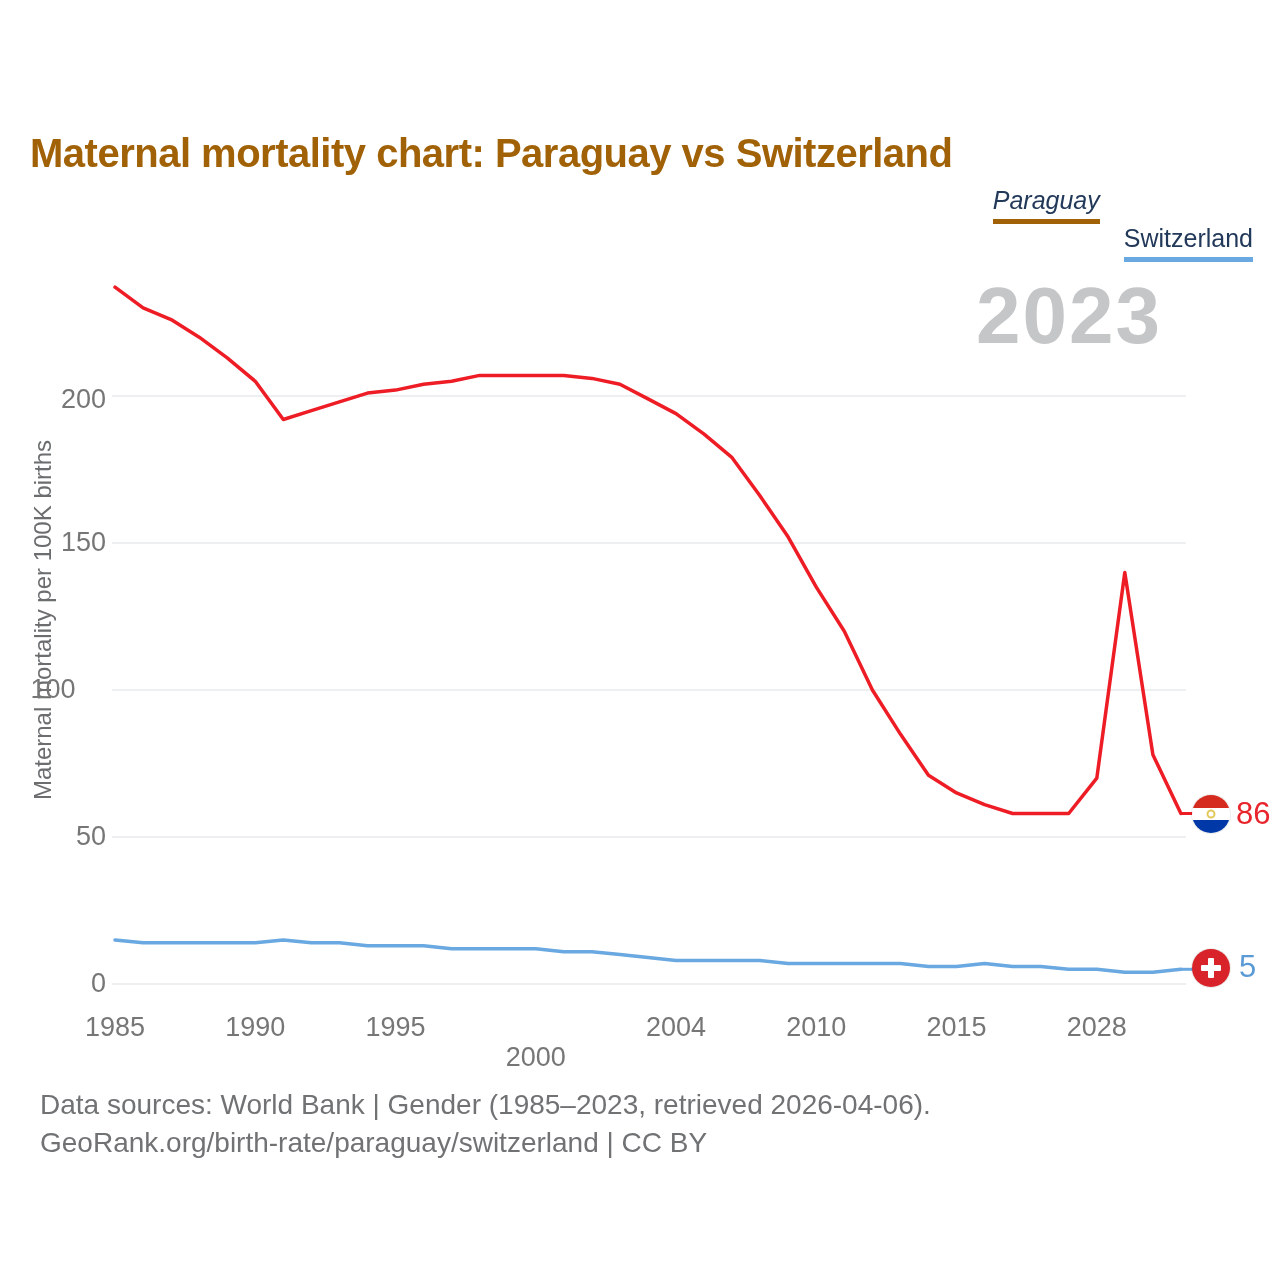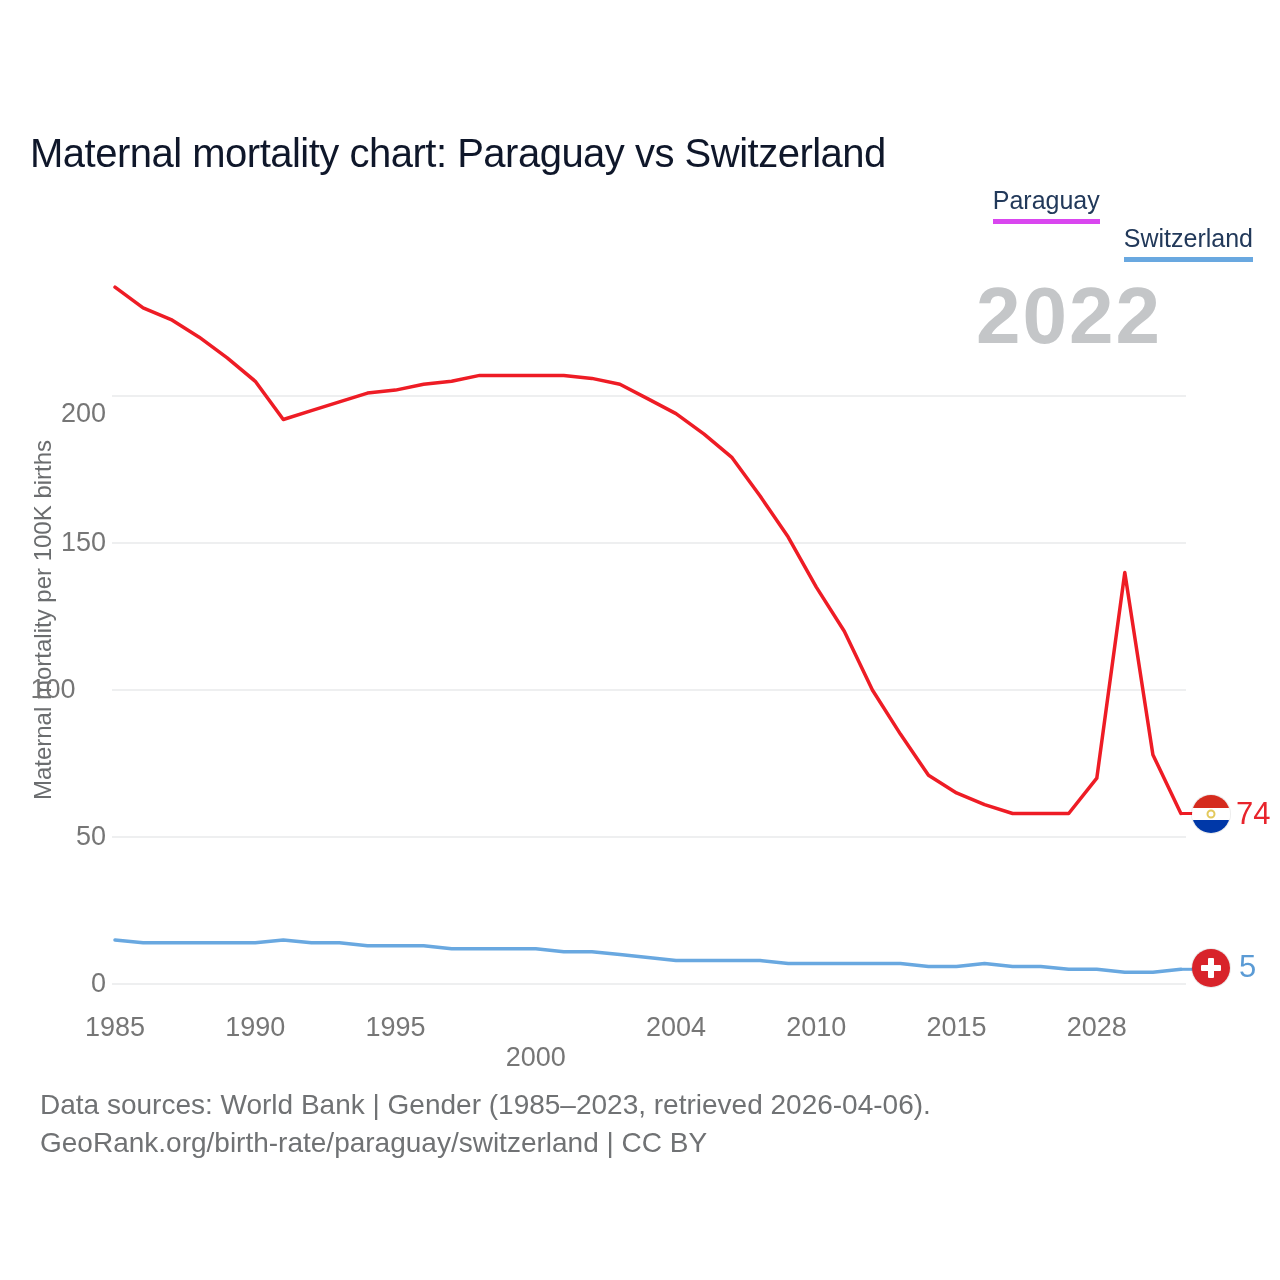--- a/index.html
+++ b/index.html
@@ -2,27 +2,27 @@
 <html><head>
 <meta charset="utf-8">
 <style>
   html,body{margin:0;padding:0;background:#ffffff;}
   .canvas{
     position:relative;width:1280px;height:1280px;background:#ffffff;
     font-family:"Liberation Sans", sans-serif;overflow:hidden;
   }
   .page-title{
     position:absolute;left:30px;top:104px;width:1150px;
-    font-size:40px;font-weight:400;color:#0f172a;letter-spacing:-0.5px;
+    font-size:40px;font-weight:700;color:#a16207;letter-spacing:-0.5px;
   }
   .legend{
     position:absolute;top:186px;right:27px;display:flex;gap:24px;align-items:flex-start;
   }
   .legend-item{font-size:25px;color:#22395a;padding-bottom:4px;cursor:pointer;}
-  .legend-item.paraguay{border-bottom:5px solid #d946ef;}
+  .legend-item.paraguay{border-bottom:5px solid #a16207;font-style:italic;}
   .legend-item.switzerland{border-bottom:5px solid #69a8e0;margin-top:38px;}
   .annotation-year{
     position:absolute;top:276px;right:118px;
     font-size:80px;font-weight:600;color:#c4c6c8;letter-spacing:2px;line-height:1;
   }
   .y-axis-title{
     position:absolute;left:43px;top:620px;transform:translate(-50%,-50%) rotate(-90deg);
     transform-origin:center;white-space:nowrap;font-size:24px;color:#6b6d6f;
   }
   .ytick{
@@ -61,58 +61,58 @@
 
 <div class="canvas">
 
   <h1 class="page-title">Maternal mortality chart: Paraguay vs Switzerland</h1>
 
   <div class="legend">
     <span class="legend-item paraguay">Paraguay</span>
     <span class="legend-item switzerland">Switzerland</span>
   </div>
 
-  <div class="annotation-year">2022</div>
+  <div class="annotation-year">2023</div>
 
   <div class="y-axis-title">Maternal mortality per 100K births</div>
 
   <svg id="plot-svg" width="1280" height="1280">
       <line x1="112" x2="1186" y1="984" y2="984" stroke="#e9eaeb" stroke-width="1.5"></line>
       <line x1="112" x2="1186" y1="837" y2="837" stroke="#e9eaeb" stroke-width="1.5"></line>
       <line x1="112" x2="1186" y1="690" y2="690" stroke="#e9eaeb" stroke-width="1.5"></line>
       <line x1="112" x2="1186" y1="543" y2="543" stroke="#e9eaeb" stroke-width="1.5"></line>
       <line x1="112" x2="1186" y1="396" y2="396" stroke="#e9eaeb" stroke-width="1.5"></line>
       <polyline points="115.0,287.2 143.1,307.8 171.1,319.6 199.2,337.2 227.2,357.8 255.3,381.3 283.3,419.5 311.4,410.7 339.4,401.9 367.5,393.1 395.5,390.1 423.6,384.2 451.6,381.3 479.7,375.4 507.7,375.4 535.8,375.4 563.8,375.4 591.9,378.4 619.9,384.2 648.0,398.9 676.0,413.6 704.1,434.2 732.1,457.7 760.1,496.0 788.2,537.1 816.3,587.1 844.3,631.2 872.4,690.0 900.4,734.1 928.5,775.3 956.5,792.9 984.6,804.7 1012.6,813.5 1040.7,813.5 1068.7,813.5 1096.8,778.2 1124.8,572.4 1152.9,754.7 1180.9,813.5" fill="none" stroke="#ee1c25" stroke-width="3.5" stroke-linejoin="round" stroke-linecap="round"></polyline>
       <line x1="1180.9" x2="1194.9" y1="813.48" y2="813.48" stroke="#ee1c25" stroke-width="3"></line>
       <polyline points="115.0,939.9 143.1,942.8 171.1,942.8 199.2,942.8 227.2,942.8 255.3,942.8 283.3,939.9 311.4,942.8 339.4,942.8 367.5,945.8 395.5,945.8 423.6,945.8 451.6,948.7 479.7,948.7 507.7,948.7 535.8,948.7 563.8,951.7 591.9,951.7 619.9,954.6 648.0,957.5 676.0,960.5 704.1,960.5 732.1,960.5 760.1,960.5 788.2,963.4 816.3,963.4 844.3,963.4 872.4,963.4 900.4,963.4 928.5,966.4 956.5,966.4 984.6,963.4 1012.6,966.4 1040.7,966.4 1068.7,969.3 1096.8,969.3 1124.8,972.2 1152.9,972.2 1180.9,969.3" fill="none" stroke="#69a8e0" stroke-width="3.5" stroke-linejoin="round" stroke-linecap="round"></polyline>
       <line x1="1180.9" x2="1194.9" y1="969.3" y2="969.3" stroke="#69a8e0" stroke-width="3"></line>
     </svg>
 
   <div id="yticks">
       <div class="ytick" style="top: 968px;">0</div>
       <div class="ytick" style="top: 821px;">50</div>
       <div class="ytick" style="top: 674px; text-align: center;">100</div>
       <div class="ytick" style="top: 527px;">150</div>
-      <div class="ytick" style="top: 398px;">200</div>
+      <div class="ytick" style="top: 384px;">200</div>
     </div>
   <div id="xticks">
       <div class="xtick" style="left: 55px;">1985</div>
       <div class="xtick" style="left: 195.25px;">1990</div>
       <div class="xtick" style="left: 335.5px;">1995</div>
       <div class="xtick" style="left: 475.75px; margin-top: 30px;">2000</div>
       <div class="xtick" style="left: 616px;">2004</div>
       <div class="xtick" style="left: 756.25px;">2010</div>
       <div class="xtick" style="left: 896.5px;">2015</div>
       <div class="xtick" style="left: 1036.75px;">2028</div>
     </div>
 
   <div class="badge badge-py">
     <span class="py-emblem"></span>
   </div>
-  <div class="end-label py">74</div>
+  <div class="end-label py">86</div>
 
   <div class="badge badge-ch">
     <span class="ch-cross-h"></span>
     <span class="ch-cross-v"></span>
   </div>
   <div class="end-label ch">5</div>
 
   <div class="footer">
     <div>Data sources: World Bank | Gender (1985–2023, retrieved 2026-04-06).</div>
     <div>GeoRank.org/birth-rate/paraguay/switzerland | CC BY</div>

